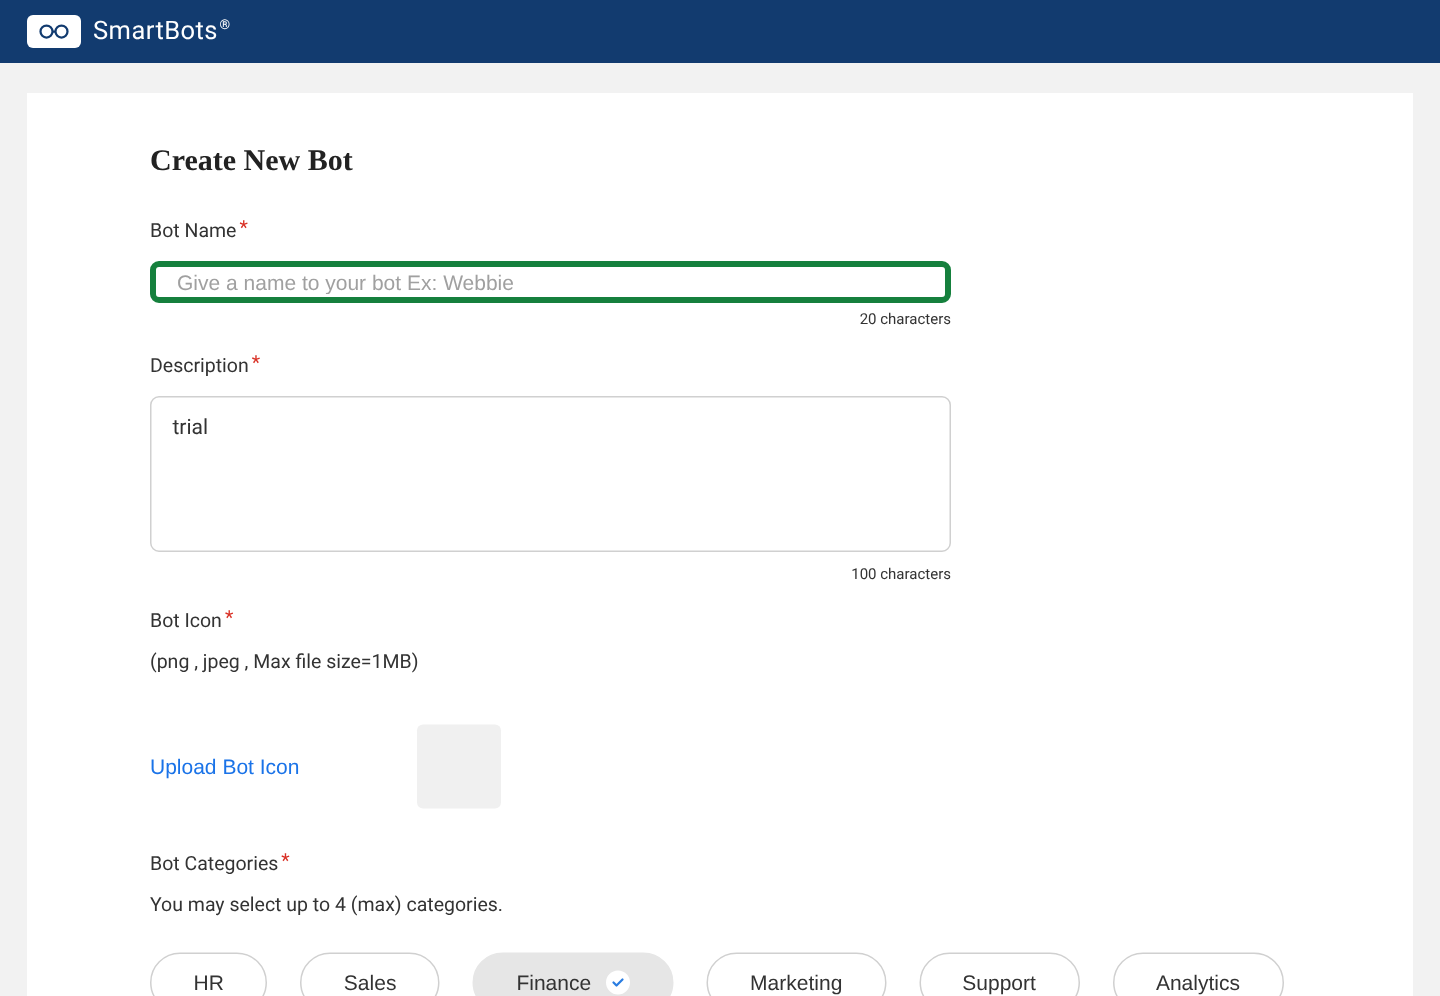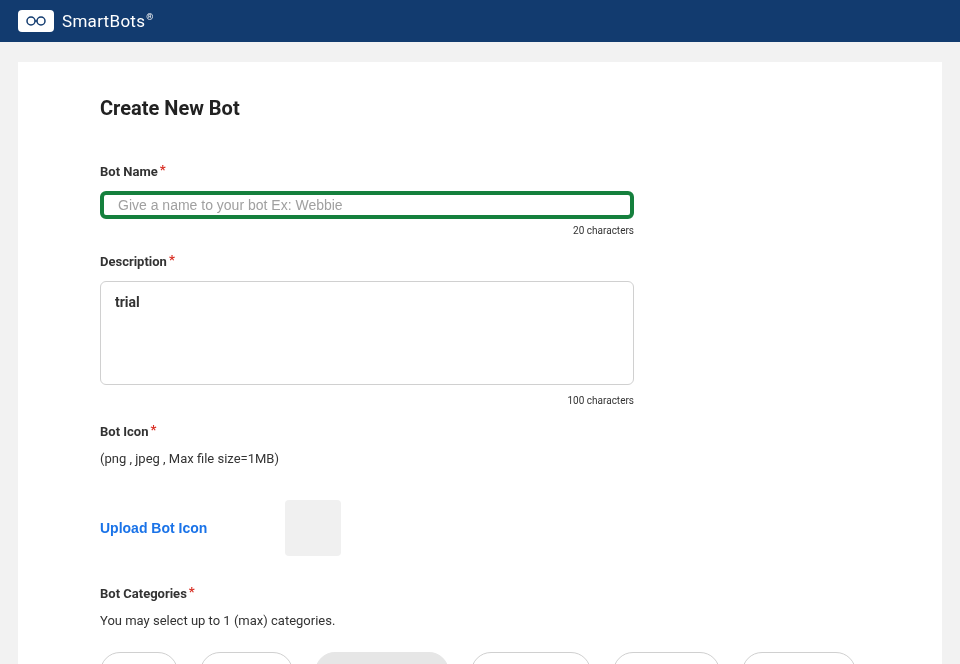--- a/index.html
+++ b/index.html
@@ -43,26 +43,27 @@
     }
     .card {
       background: #fff;
       padding: 34px 82px 30px 82px;
       height: 100%;
     }
     h1 {
       font-size: 20px;
       font-weight: 700;
       color: #222;
-      margin-bottom: 44px;
+      margin-bottom: 28px;
+      font-family: Liberation Serif, serif;
     }
     .field { margin-bottom: 18px; }
     .label {
       font-size: 13px;
-      font-weight: 700;
+      font-weight: 400;
       color: #333;
       margin-bottom: 12px;
       display: flex;
       align-items: center;
     }
     .label .req { color: #d93025; margin-left: 2px; font-size: 13px; position: relative; top: -2px; }
     .input-row { width: 534px; }
     input.text-input {
       width: 100%;
       height: 28px;
@@ -78,21 +79,20 @@
       width: 100%;
       height: 104px;
       border: 1px solid #d0d0d0;
       border-radius: 6px;
       padding: 12px 14px;
       font-size: 14px;
       color: #333;
       outline: none;
       resize: none;
       font-family: inherit;
-      font-weight: bold;
     }
     .counter {
       text-align: right;
       font-size: 10px;
       color: #333;
       margin-top: 6px;
     }
     .hint {
       font-size: 13px;
       color: #333;
@@ -101,21 +101,21 @@
     }
     .upload-row {
       display: flex;
       align-items: center;
       gap: 78px;
       margin-bottom: 30px;
     }
     .upload-link {
       color: #1a73e8;
       font-size: 14px;
-      font-weight: 700;
+      font-weight: 400;
       background: none;
       border: none;
       cursor: pointer;
       padding: 0;
     }
     .icon-preview {
       width: 56px;
       height: 56px;
       background: #f0f0f0;
       border-radius: 4px;
@@ -209,21 +209,21 @@
         <button class="upload-link">Upload Bot Icon</button>
         <div class="icon-preview"></div>
       </div>
     </div>
 
     <div class="field">
       <div class="label">
         <span>Bot Categories</span>
           <span class="req">*</span>
       </div>
-      <div class="cat-hint">You may select up to 1 (max) categories.</div>
+      <div class="cat-hint">You may select up to 4 (max) categories.</div>
       <div class="chips">
           <button class="chip">
             <span>HR</span>
           </button>
           <button class="chip">
             <span>Sales</span>
           </button>
           <button class="chip selected">
             <span>Finance</span>
             <span class="check">

